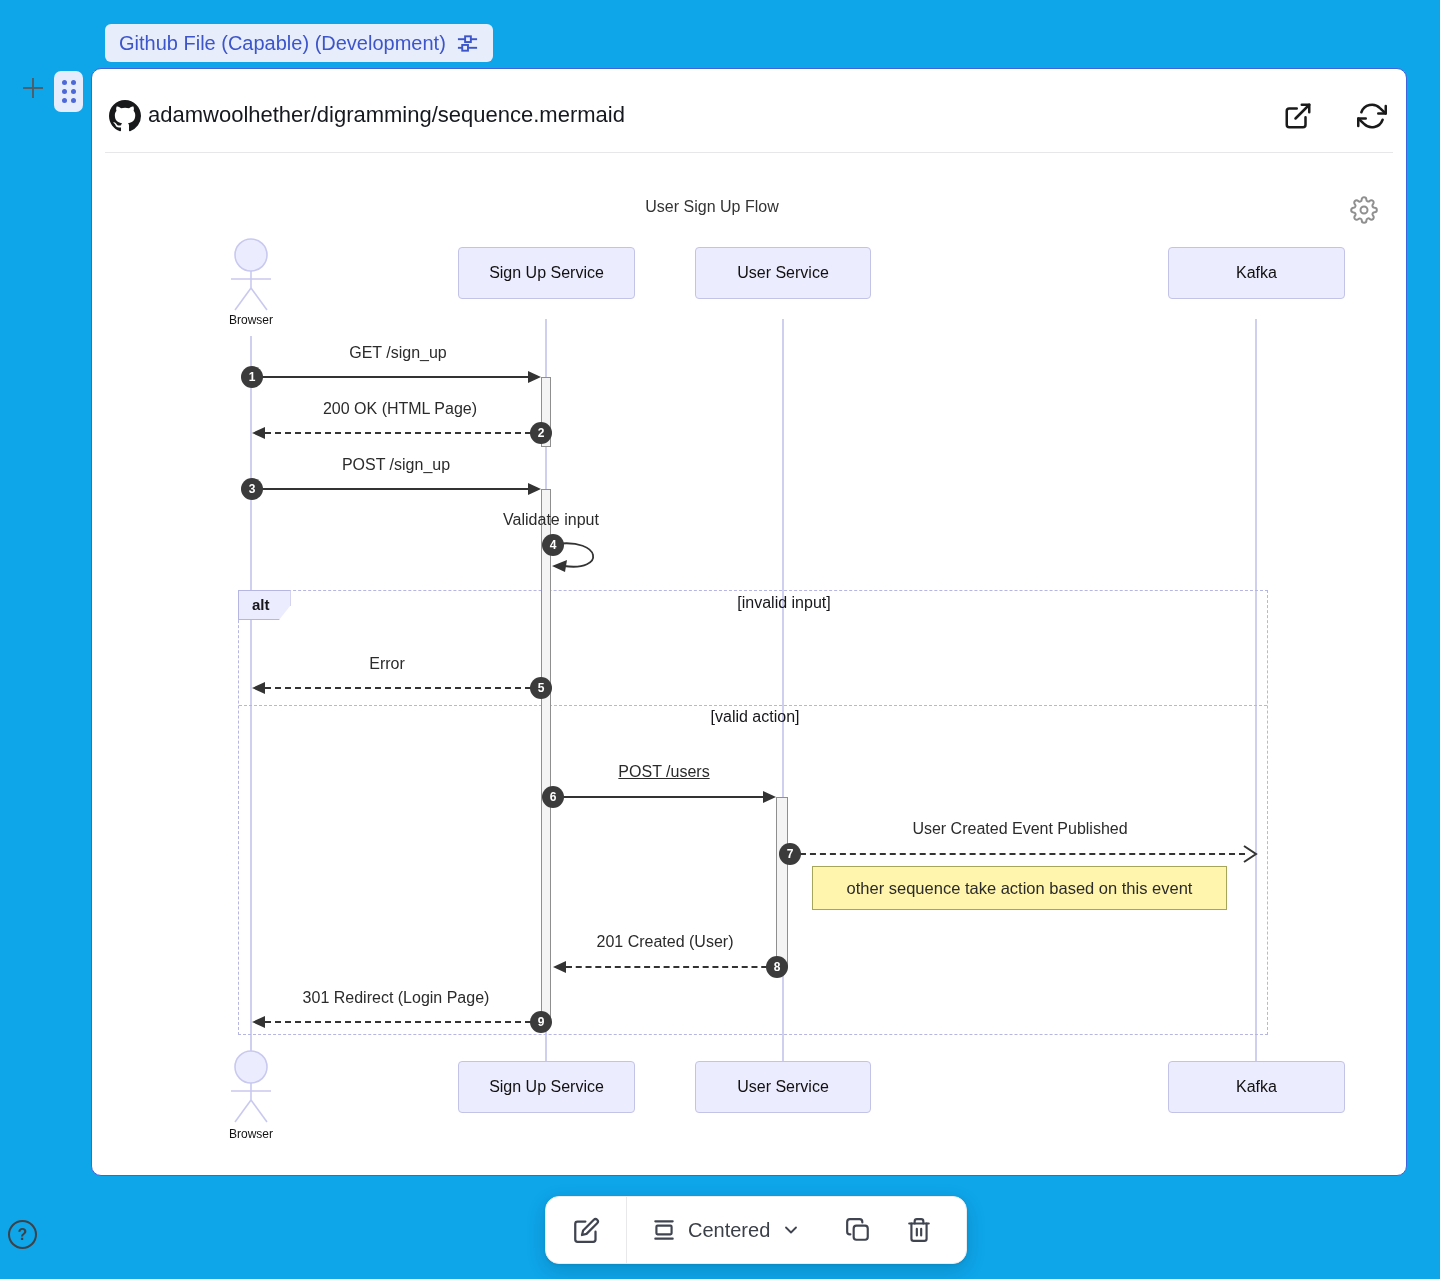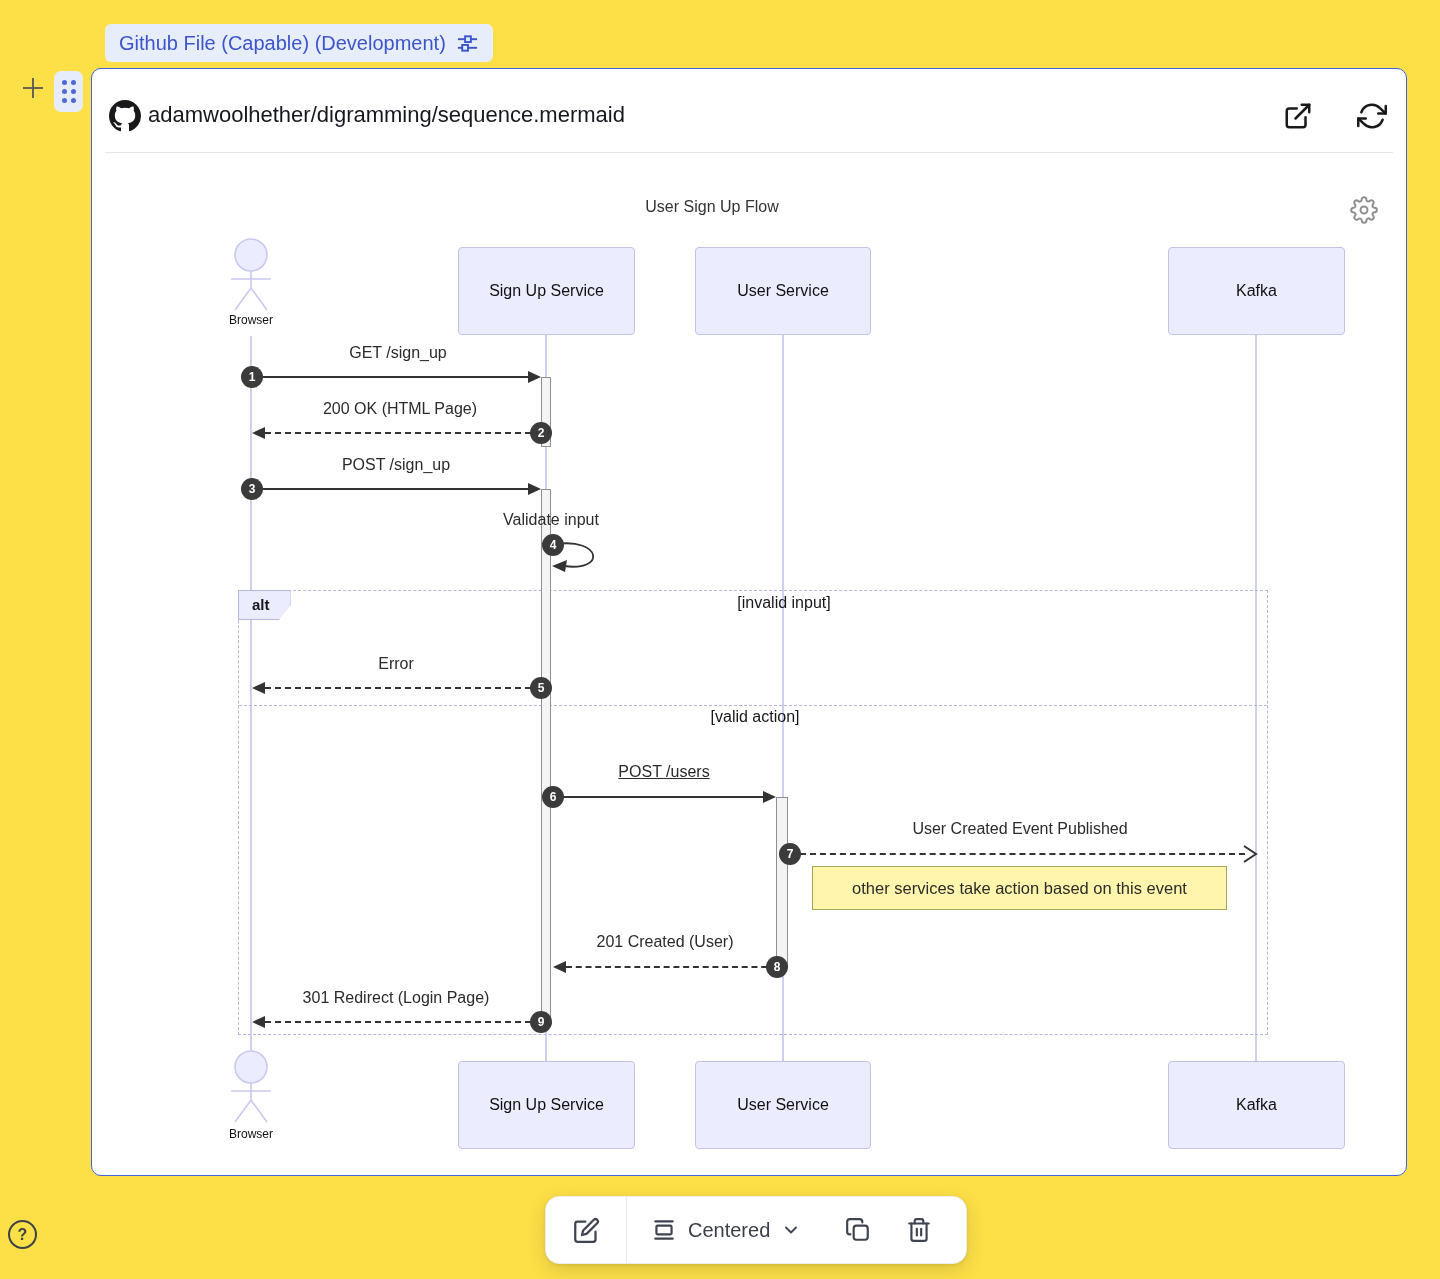--- a/index.html
+++ b/index.html
@@ -1,19 +1,19 @@
 <!DOCTYPE html>
 <html><head>
 <meta charset="utf-8">
 <style>
   * { margin:0; padding:0; box-sizing:border-box; }
   html,body { background:#ffffff; }
   .page {
     position:relative; width:1440px; height:1279px; overflow:hidden;
-    font-family:"Liberation Sans", sans-serif; background:#fde047;
+    font-family:"Liberation Sans", sans-serif; background:#0ea5e9;
   }
   .abs { position:absolute; }
 
   
   .chip {
     position:absolute; left:105px; top:24px; height:38px;
     display:inline-flex; align-items:center; gap:10px; padding:0 14px;
     background:#e8edfb; border-radius:6px; cursor:pointer;
   }
   .chip .chip-label { font-size:20px; color:#3c55cb; }
@@ -33,21 +33,21 @@
     border:1.5px solid #3e63dd; border-radius:10px; background:#ffffff;
   }
   .card-title { position:absolute; left:148px; top:102px; font-size:22px; color:#15181e; }
   .hdr-icon { position:absolute; cursor:pointer; }
   .hdr-divider { position:absolute; left:105px; top:152px; width:1288px; height:1px; background:#e7e7ea; }
 
   
   .diagram-title { position:absolute; left:712px; top:198px; transform:translateX(-50%); font-size:16px; color:#333; white-space:nowrap; }
   .lifeline { position:absolute; width:1.5px; background:#cfcff0; z-index:1; }
   .pbox {
-    position:absolute; width:177px; height:88px; background:#ececff;
+    position:absolute; width:177px; height:52px; background:#ececff;
     border:1px solid #c3c3e8; border-radius:4px; display:flex; align-items:center; justify-content:center;
     font-size:16px; color:#111; z-index:4;
   }
   .actor-label { position:absolute; transform:translateX(-50%); font-size:12px; color:#111; z-index:4; white-space:nowrap; }
   .activation { position:absolute; width:10px; background:#f4f4f4; border:1px solid #8f8f8f; z-index:3; }
 
   .msg-label { position:absolute; transform:translateX(-50%); font-size:16px; color:#2b2b2b; white-space:nowrap; z-index:5; }
   .mline { position:absolute; height:0; border-top:2px solid #333; z-index:5; }
   .mline.dashed { border-top-style:dashed; }
   .arr-r { position:absolute; width:0; height:0; border-top:6px solid transparent; border-bottom:6px solid transparent; border-left:13px solid #333; z-index:5; }
@@ -225,21 +225,21 @@
     <span class="msg-label" style="left:551px; top:511px;">Validate input</span>
     <span class="abs" style="left:548px; top:536px; z-index:5;">
       <svg width="64" height="40" viewBox="0 0 64 40">
           <path d="M8 8 C54 2 58 36 16 30" fill="none" stroke="#333" stroke-width="1.8"></path>
           <polygon points="4,30 19,24 17,36" fill="#333"></polygon>
         </svg>
     </span>
     <div class="seq" style="left:553px; top:545px;">4</div>
 
     
-    <span class="msg-label" style="left:396px; top:655px;">Error</span>
+    <span class="msg-label" style="left:387px; top:655px;">Error</span>
     <div class="arr-l" style="left:252px; top:682px;"></div>
     <div class="mline dashed" style="left:265px; top:687px; width:276px;"></div>
     <div class="seq" style="left:541px; top:688px;">5</div>
 
     
     <span class="msg-label" style="left:664px; top:763px;text-decoration:underline;">POST /users</span>
     <div class="mline" style="left:553px; top:796px; width:211px;"></div>
     <div class="arr-r" style="left:763px; top:791px;"></div>
     <div class="seq" style="left:553px; top:797px;">6</div>
 
@@ -248,21 +248,21 @@
     <div class="mline dashed" style="left:790px; top:853px; width:455px;"></div>
     <span class="abs" style="left:1242px; top:844px; z-index:5;">
       <svg width="16" height="20" viewBox="0 0 16 20">
           <polyline points="2,2 14,10 2,18" stroke="#333" stroke-width="2" fill="none"></polyline>
         </svg>
     </span>
     <div class="seq" style="left:790px; top:854px;">7</div>
 
     
     <div class="note">
-        <span>other services take action based on this event</span>
+        <span>other sequence take action based on this event</span>
       </div>
 
     
     <span class="msg-label" style="left:665px; top:933px;">201 Created (User)</span>
     <div class="arr-l" style="left:553px; top:961px;"></div>
     <div class="mline dashed" style="left:566px; top:966px; width:211px;"></div>
     <div class="seq" style="left:777px; top:967px;">8</div>
 
     
     <span class="msg-label" style="left:396px; top:989px;">301 Redirect (Login Page)</span>

